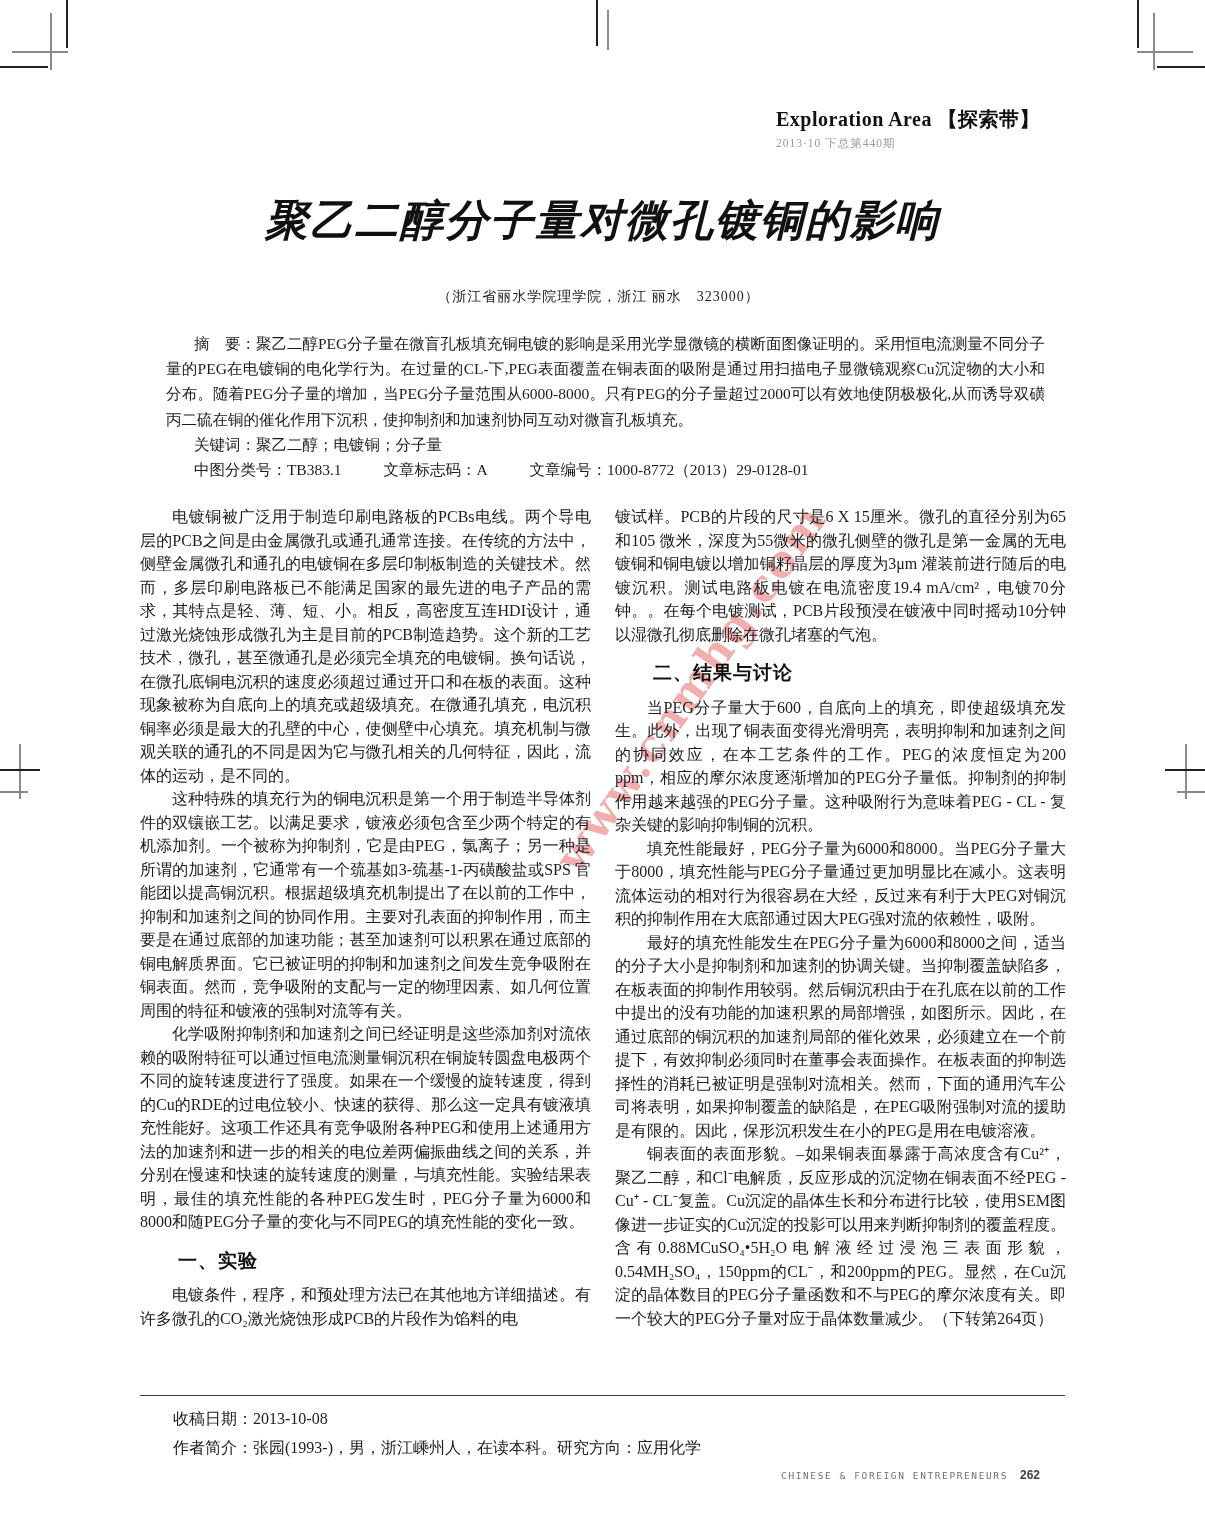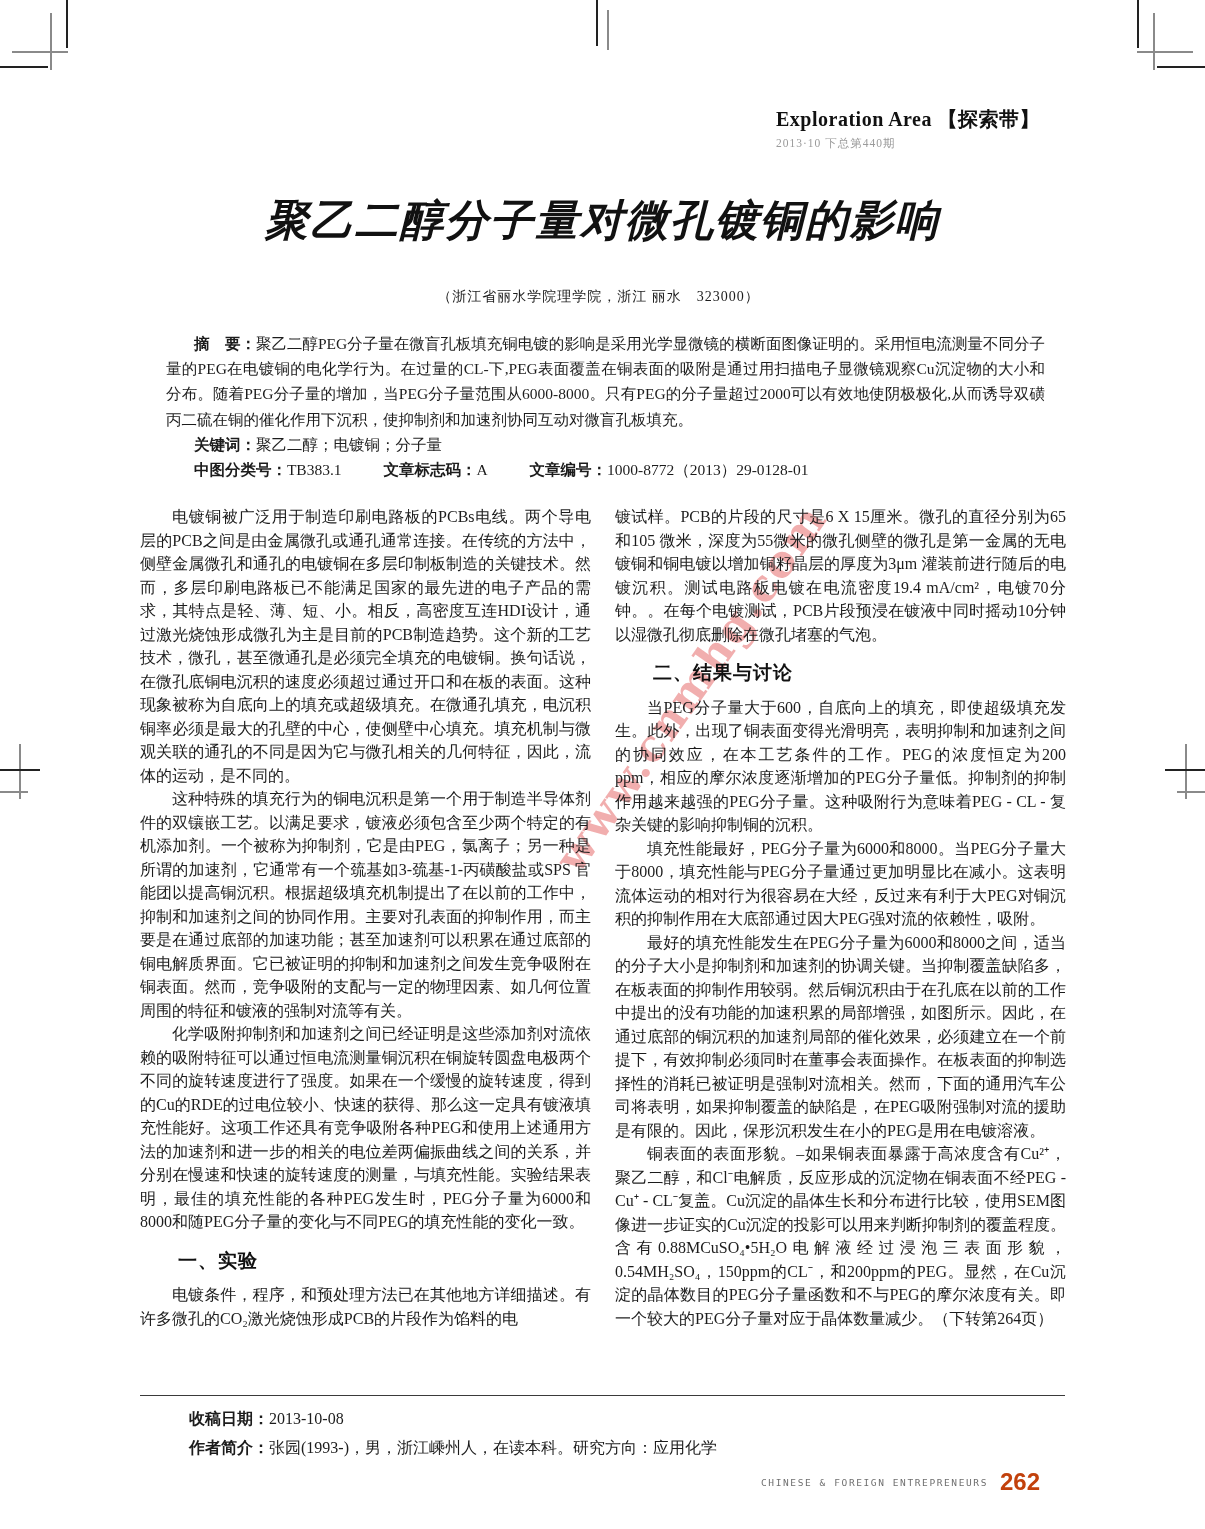--- a/index.html
+++ b/index.html
@@ -28,43 +28,43 @@
   .title {
     position:absolute; top:163px; left:140px; width:925px;
     text-align:center; font-size:43px; font-weight:bold; letter-spacing:2px; color:#111;font-style:italic;
   }
   .authors { position:absolute; top:252px; left:140px; width:925px; text-align:center; font-size:21px; letter-spacing:6px; }
   .affiliation { position:absolute; top:288px; left:136px; width:925px; text-align:center; font-size:14px; letter-spacing:1px; }
   
   .meta-block { position:absolute; left:166px; top:331px; width:879px; }
   .meta-block p { margin:0; font-size:15.5px; line-height:25.2px; text-align:justify; }
   .meta-block .indent { text-indent:1.8em; }
-  .label { font-family:"Liberation Sans", sans-serif; font-weight:bold; }
+  .label { font-family:"Liberation Sans", sans-serif; font-weight:normal; }
   .class-line .pair { margin-right:38px; }
   
   .col { position:absolute; top:505px; width:451px; font-size:16px; line-height:23.5px; text-align:justify; }
   .col-left  { left:140px; }
   .col-right { left:615px; }
   .col p { margin:0; text-indent:2em; }
   .col p.no-indent { text-indent:0; }
   .col h2 {
     font-family:"Liberation Sans", sans-serif; font-size:19px; font-weight:bold;
     margin:15px 0 11px 0; text-indent:2em; letter-spacing:1px; color:#111;
   }
   
   .footnote-rule { position:absolute; left:140px; top:1395px; width:925px; height:0; border-top:1.5px solid #3a3a3a; }
-  .footnote { position:absolute; left:189px; top:1404px; width:880px; font-size:16px; line-height:29px; }
+  .footnote { position:absolute; left:173px; top:1404px; width:880px; font-size:16px; line-height:29px; }
   .footnote p { margin:0; }
   
   .page-footer { position:absolute; right:165px; top:1468px; display:flex; align-items:center; }
   .journal-en {
     font-family:"DejaVu Sans Mono", monospace; font-size:9.5px; letter-spacing:1.6px;
     color:#6f6f6f; margin-right:12px;
   }
-  .page-num { font-family:"Liberation Sans", sans-serif; font-size:24px; font-weight:bold; color:#c2410c; }
+  .page-num { font-family:"Liberation Sans", sans-serif; font-size:12px; font-weight:bold; color:#404040; }
 </style>
 </head>
 <body>
 
 <div class="page">
 
   <div class="mark" style="left:66px;top:0;width:1.5px;height:48px;"></div>
   <div class="mark" style="left:0;top:66px;width:48px;height:1.5px;"></div>
   <div class="mark gray" style="left:12px;top:51px;width:56px;height:1.5px;"></div>
   <div class="mark gray" style="left:50px;top:13px;width:1.5px;height:57px;"></div>

